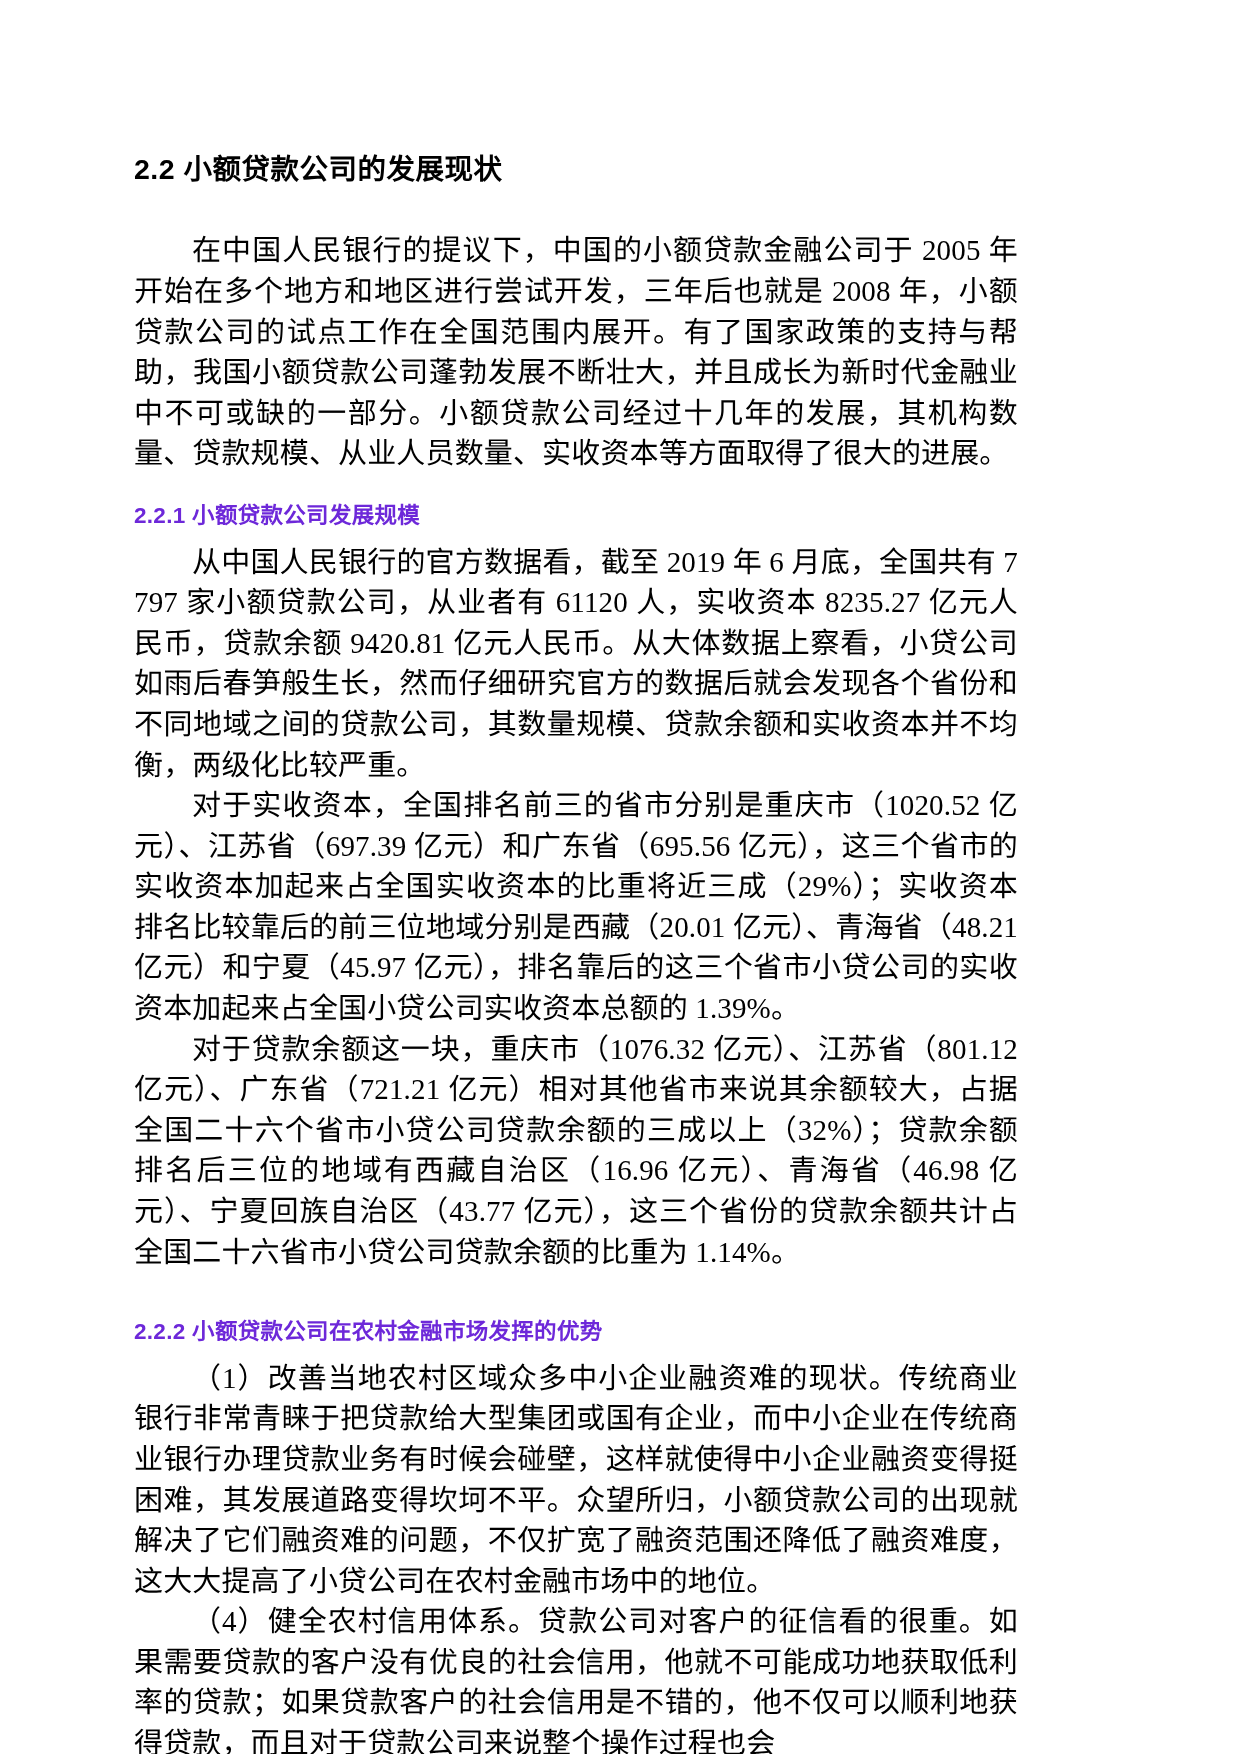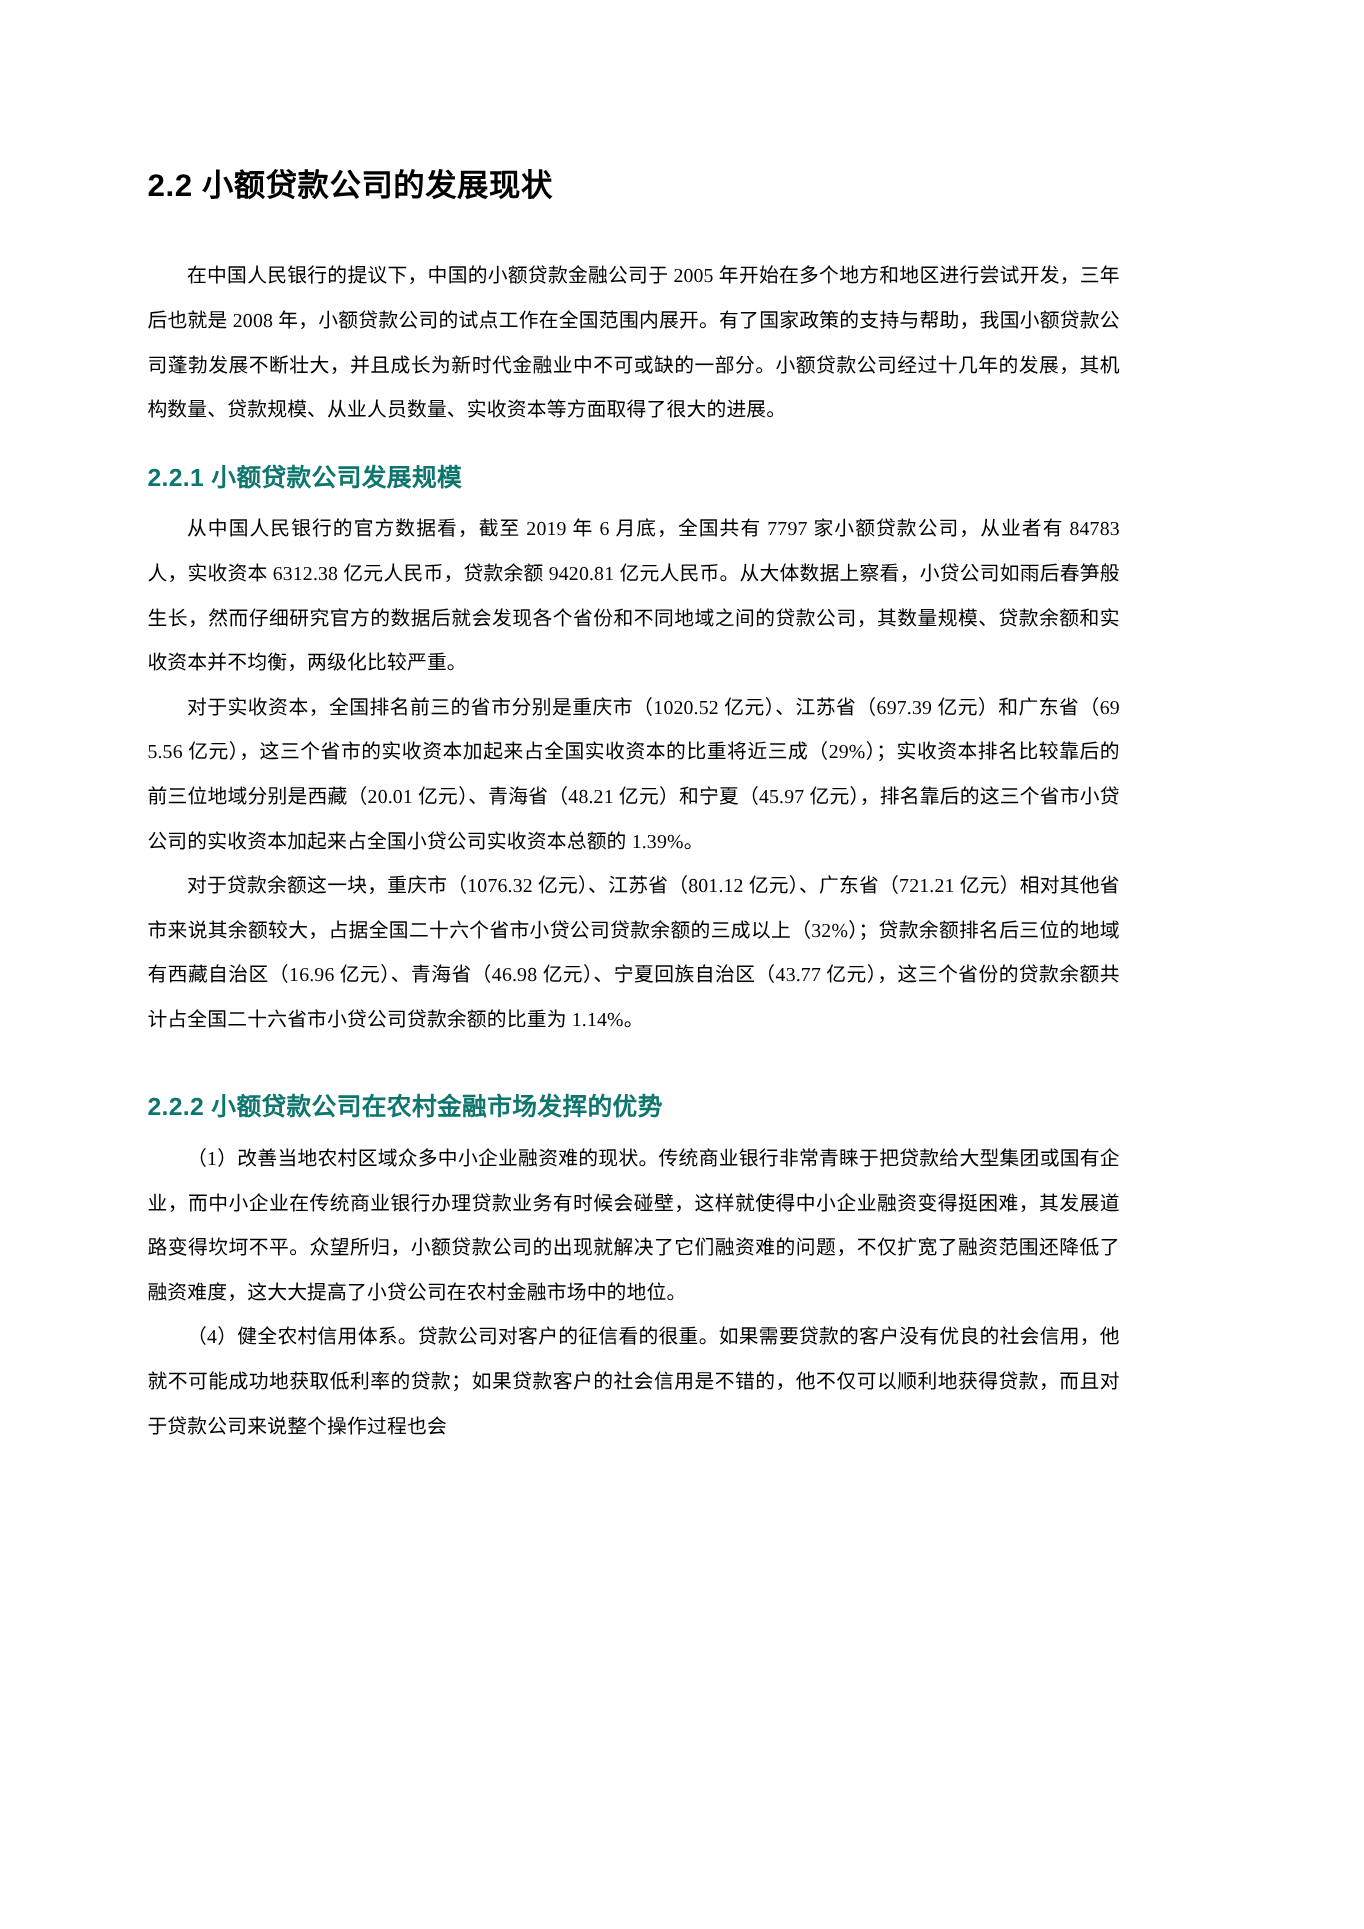--- a/index.html
+++ b/index.html
@@ -44,31 +44,31 @@
     color: #000;
   }
 
   h3.sub-heading {
     font-family: "Liberation Sans", "DejaVu Sans", sans-serif;
     font-weight: 700;
     font-size: 22.5px;
     line-height: 1.4;
     margin: 26px 0 10px 0;
     letter-spacing: 0.3px;
-    color: #0f766e;
+    color: #6d28d9;
   }
 
   h3.sub-heading.tight-top {
     margin-top: 44px;
   }
 
   
   p.body-text {
     font-family: "Liberation Serif", "DejaVu Serif", serif;
-    font-size: 18px;
+    font-size: 29px;
     line-height: 40.6px;
     margin: 0;
     text-align: justify;
     text-justify: inter-ideograph;
     text-indent: 2em;
     letter-spacing: 0.15px;
     color: #000;
     word-break: break-all;
   }
 
@@ -81,21 +81,21 @@
 
 <div class="page">
   <div class="content">
 
     <h2 class="section-heading">2.2 小额贷款公司的发展现状</h2>
 
     <p class="body-text">在中国人民银行的提议下，中国的小额贷款金融公司于 2005 年开始在多个地方和地区进行尝试开发，三年后也就是 2008 年，小额贷款公司的试点工作在全国范围内展开。有了国家政策的支持与帮助，我国小额贷款公司蓬勃发展不断壮大，并且成长为新时代金融业中不可或缺的一部分。小额贷款公司经过十几年的发展，其机构数量、贷款规模、从业人员数量、实收资本等方面取得了很大的进展。</p>
 
     <h3 class="sub-heading">2.2.1 小额贷款公司发展规模</h3>
 
-    <p class="body-text">从中国人民银行的官方数据看，截至 2019 年 6 月底，全国共有 7797 家小额贷款公司，从业者有 84783 人，实收资本 6312.38 亿元人民币，贷款余额 9420.81 亿元人民币。从大体数据上察看，小贷公司如雨后春笋般生长，然而仔细研究官方的数据后就会发现各个省份和不同地域之间的贷款公司，其数量规模、贷款余额和实收资本并不均衡，两级化比较严重。</p>
+    <p class="body-text">从中国人民银行的官方数据看，截至 2019 年 6 月底，全国共有 7797 家小额贷款公司，从业者有 61120 人，实收资本 8235.27 亿元人民币，贷款余额 9420.81 亿元人民币。从大体数据上察看，小贷公司如雨后春笋般生长，然而仔细研究官方的数据后就会发现各个省份和不同地域之间的贷款公司，其数量规模、贷款余额和实收资本并不均衡，两级化比较严重。</p>
 
     <p class="body-text">对于实收资本，全国排名前三的省市分别是重庆市（1020.52 亿元）、江苏省（697.39 亿元）和广东省（695.56 亿元），这三个省市的实收资本加起来占全国实收资本的比重将近三成（29%）；实收资本排名比较靠后的前三位地域分别是西藏（20.01 亿元）、青海省（48.21 亿元）和宁夏（45.97 亿元），排名靠后的这三个省市小贷公司的实收资本加起来占全国小贷公司实收资本总额的 1.39%。</p>
 
     <p class="body-text">对于贷款余额这一块，重庆市（1076.32 亿元）、江苏省（801.12 亿元）、广东省（721.21 亿元）相对其他省市来说其余额较大，占据全国二十六个省市小贷公司贷款余额的三成以上（32%）；贷款余额排名后三位的地域有西藏自治区（16.96 亿元）、青海省（46.98 亿元）、宁夏回族自治区（43.77 亿元），这三个省份的贷款余额共计占全国二十六省市小贷公司贷款余额的比重为 1.14%。</p>
 
 
     <h3 class="sub-heading tight-top">2.2.2 小额贷款公司在农村金融市场发挥的优势</h3>
 
     <p class="body-text">（1）改善当地农村区域众多中小企业融资难的现状。传统商业银行非常青睐于把贷款给大型集团或国有企业，而中小企业在传统商业银行办理贷款业务有时候会碰壁，这样就使得中小企业融资变得挺困难，其发展道路变得坎坷不平。众望所归，小额贷款公司的出现就解决了它们融资难的问题，不仅扩宽了融资范围还降低了融资难度，这大大提高了小贷公司在农村金融市场中的地位。</p>
 

